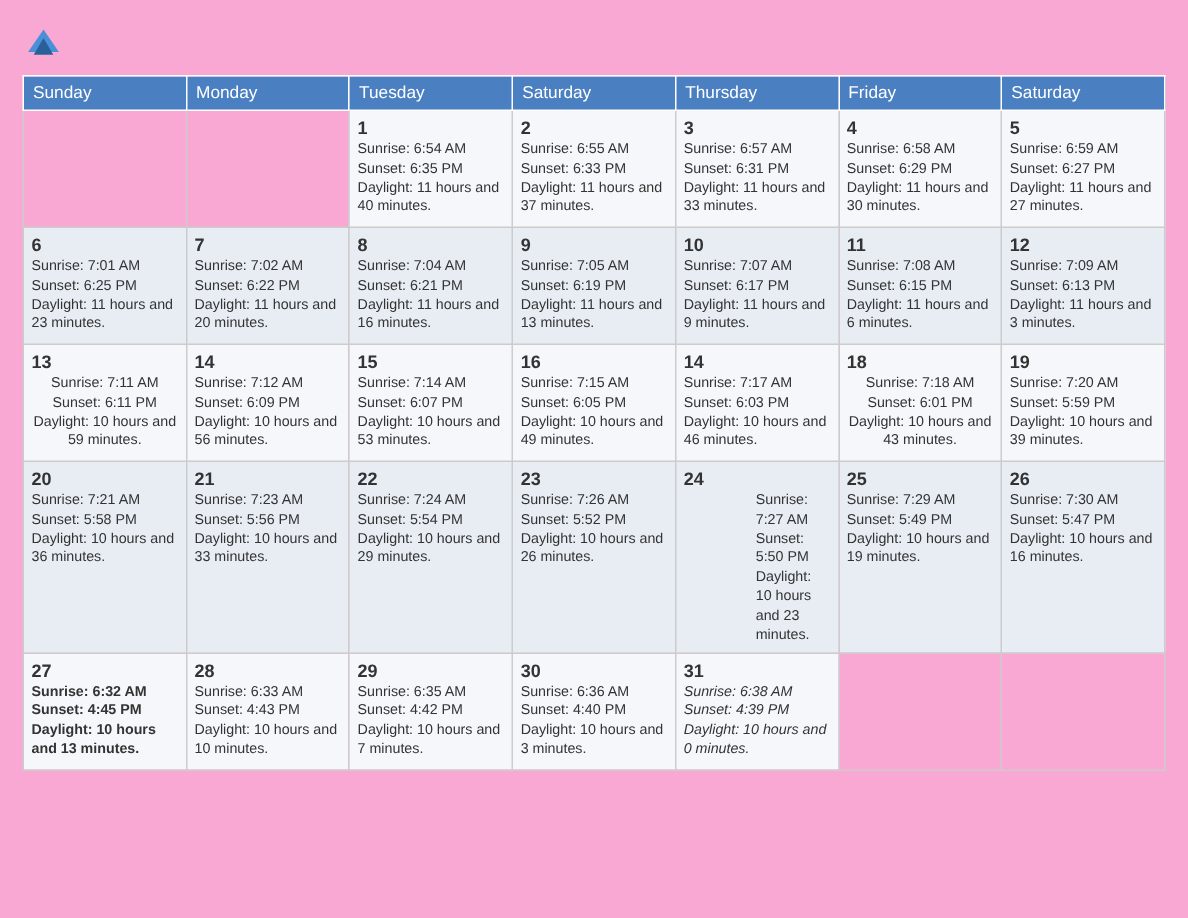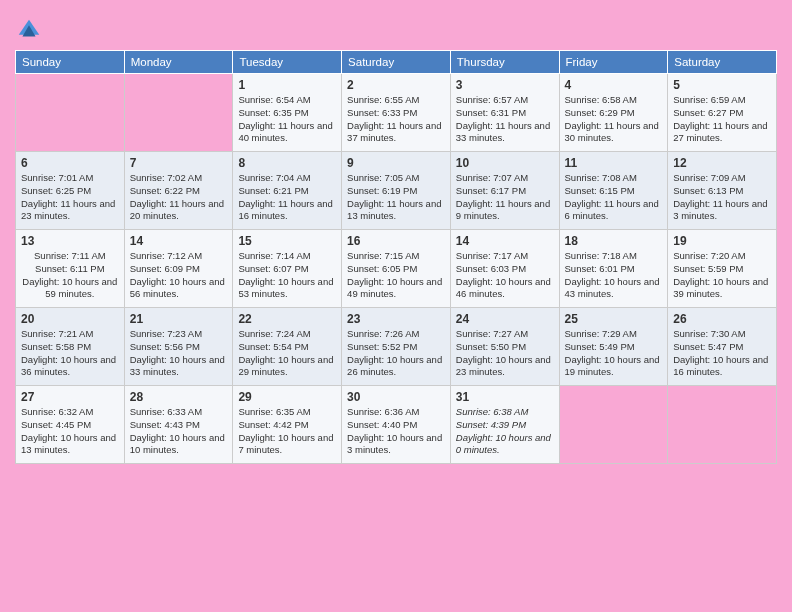--- a/index.html
+++ b/index.html
@@ -247,21 +247,21 @@
 Daylight: 10 hours and 49 minutes.</div>
           </td>
           <td>
             <span class="day-number">14</span>
             <div class="day-detail" style="white-space: pre-line;">Sunrise: 7:17 AM
 Sunset: 6:03 PM
 Daylight: 10 hours and 46 minutes.</div>
           </td>
           <td>
             <span class="day-number">18</span>
-            <div class="day-detail" style="white-space: pre-line;">Sunrise: 7:18 AM
+            <div class="day-detail" style="white-space: pre-line; text-align: center;">Sunrise: 7:18 AM
 Sunset: 6:01 PM
 Daylight: 10 hours and 43 minutes.</div>
           </td>
           <td>
             <span class="day-number">19</span>
             <div class="day-detail" style="white-space: pre-line;">Sunrise: 7:20 AM
 Sunset: 5:59 PM
 Daylight: 10 hours and 39 minutes.</div>
           </td>
         </tr>
@@ -285,41 +285,41 @@
 Daylight: 10 hours and 29 minutes.</div>
           </td>
           <td>
             <span class="day-number">23</span>
             <div class="day-detail" style="white-space: pre-line;">Sunrise: 7:26 AM
 Sunset: 5:52 PM
 Daylight: 10 hours and 26 minutes.</div>
           </td>
           <td>
             <span class="day-number">24</span>
-            <div class="day-detail" style="white-space: pre-line;">Sunrise: 7:27 AM
+            <div class="day-detail" style="white-space: pre-line; margin-left: 48px;">Sunrise: 7:27 AM
 Sunset: 5:50 PM
 Daylight: 10 hours and 23 minutes.</div>
           </td>
           <td>
             <span class="day-number">25</span>
             <div class="day-detail" style="white-space: pre-line;">Sunrise: 7:29 AM
 Sunset: 5:49 PM
 Daylight: 10 hours and 19 minutes.</div>
           </td>
           <td>
             <span class="day-number">26</span>
             <div class="day-detail" style="white-space: pre-line;">Sunrise: 7:30 AM
 Sunset: 5:47 PM
 Daylight: 10 hours and 16 minutes.</div>
           </td>
         </tr>
         <tr>
           <td>
             <span class="day-number">27</span>
-            <div class="day-detail" style="white-space: pre-line;">Sunrise: 6:32 AM
+            <div class="day-detail" style="white-space: pre-line; font-weight: bold;">Sunrise: 6:32 AM
 Sunset: 4:45 PM
 Daylight: 10 hours and 13 minutes.</div>
           </td>
           <td>
             <span class="day-number">28</span>
             <div class="day-detail" style="white-space: pre-line;">Sunrise: 6:33 AM
 Sunset: 4:43 PM
 Daylight: 10 hours and 10 minutes.</div>
           </td>
           <td>

